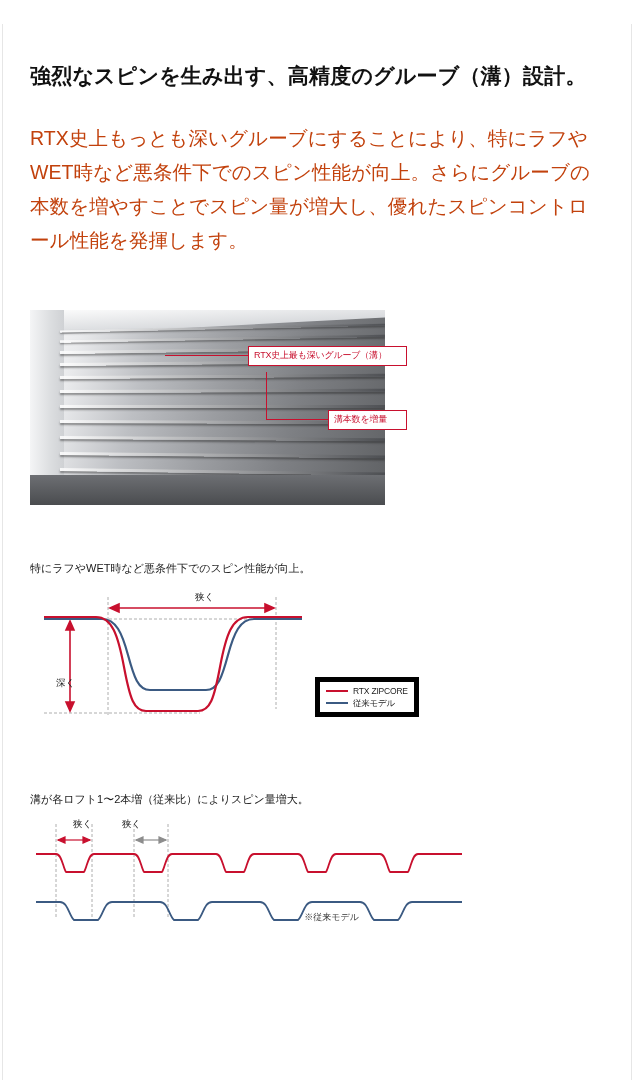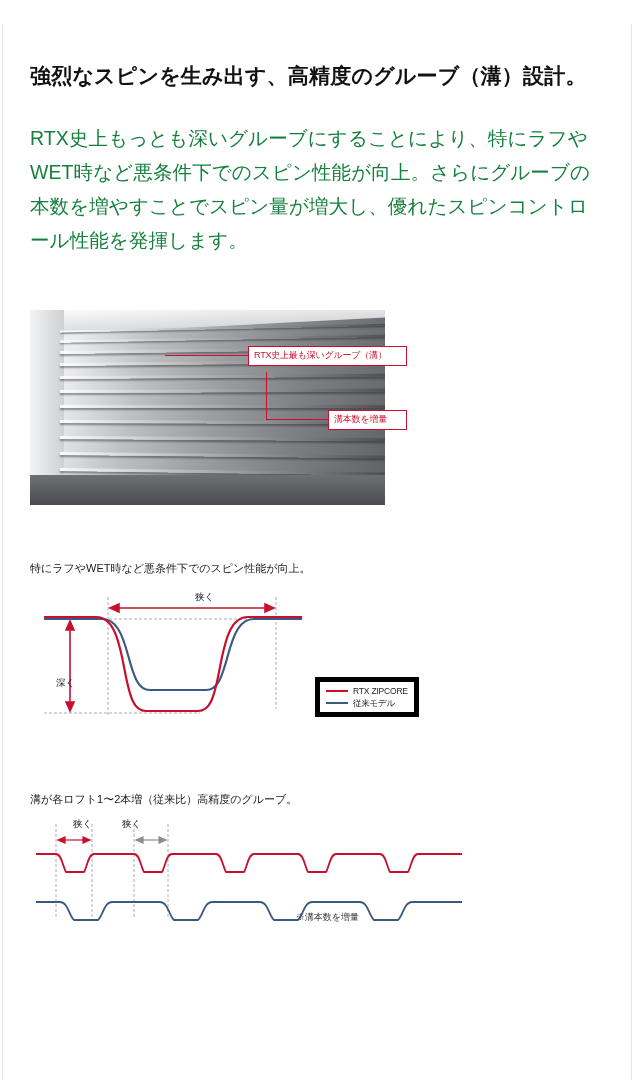--- a/index.html
+++ b/index.html
@@ -30,21 +30,21 @@
     letter-spacing: 0.2px;
     color: #111111;
   }
   
   .bodycopy {
     margin: 0;
     padding-top: 30px;
     font-size: 19.5px;
     line-height: 1.75;
     letter-spacing: 0.1px;
-    color: #15803d;
+    color: #c2410c;
     font-weight: normal;
   }
 
   
   .photo-wrap {
     position: relative;
     margin-top: 52px;
     width: 574px;
     height: 195px;
   }
@@ -255,21 +255,21 @@
         <span class="swatch s-red"></span>
         <span class="lbl">RTX ZIPCORE</span>
       </div>
       <div class="row">
         <span class="swatch s-blue"></span>
         <span class="lbl">従来モデル</span>
       </div>
     </div>
   </div>
 
-  <div class="cap chart2-cap">溝が各ロフト1〜2本増（従来比）高精度のグルーブ。</div>
+  <div class="cap chart2-cap">溝が各ロフト1〜2本増（従来比）によりスピン量増大。</div>
 
   <div class="chart2">
     <svg width="574" height="120" viewBox="0 0 574 120">
 
       <g stroke="#9b9b9b" stroke-width="0.8" stroke-dasharray="3,2" fill="none">
         <line x1="26" y1="6" x2="26" y2="100"></line>
         <line x1="62" y1="6" x2="62" y2="100"></line>
         <line x1="104" y1="6" x2="104" y2="100"></line>
         <line x1="138" y1="6" x2="138" y2="100"></line>
       </g>
@@ -296,18 +296,18 @@
       <path d="M6,84 L30,84 C38,84 39,98 44,102 L68,102 C73,98 74,84 82,84
                L130,84 C138,84 139,98 144,102 L168,102 C173,98 174,84 182,84
                L230,84 C238,84 239,98 244,102 L268,102 C273,98 274,84 282,84
                L330,84 C338,84 339,98 344,102 L368,102 C373,98 374,84 382,84
                L432,84" fill="none" stroke="#3b5a82" stroke-width="1.8" stroke-linejoin="round"></path>
     </svg>
 
     <div class="axlabel lbl-n2a">狭く</div>
     <div class="axlabel lbl-n2b">狭く</div>
 
-    <div class="note">※溝本数を増量</div>
+    <div class="note">※従来モデル</div>
   </div>
 
   <div class="sideline-l"></div>
   <div class="sideline-r"></div>
 </div>
 
 </body></html>

